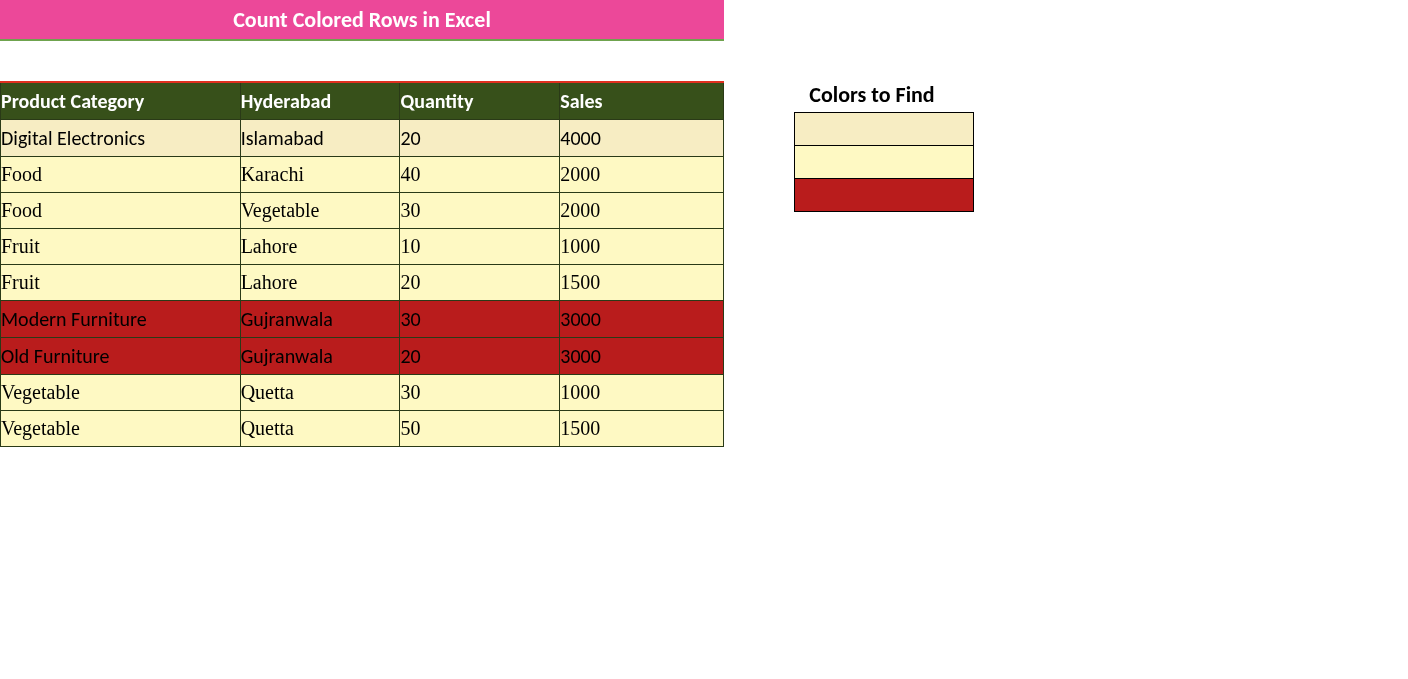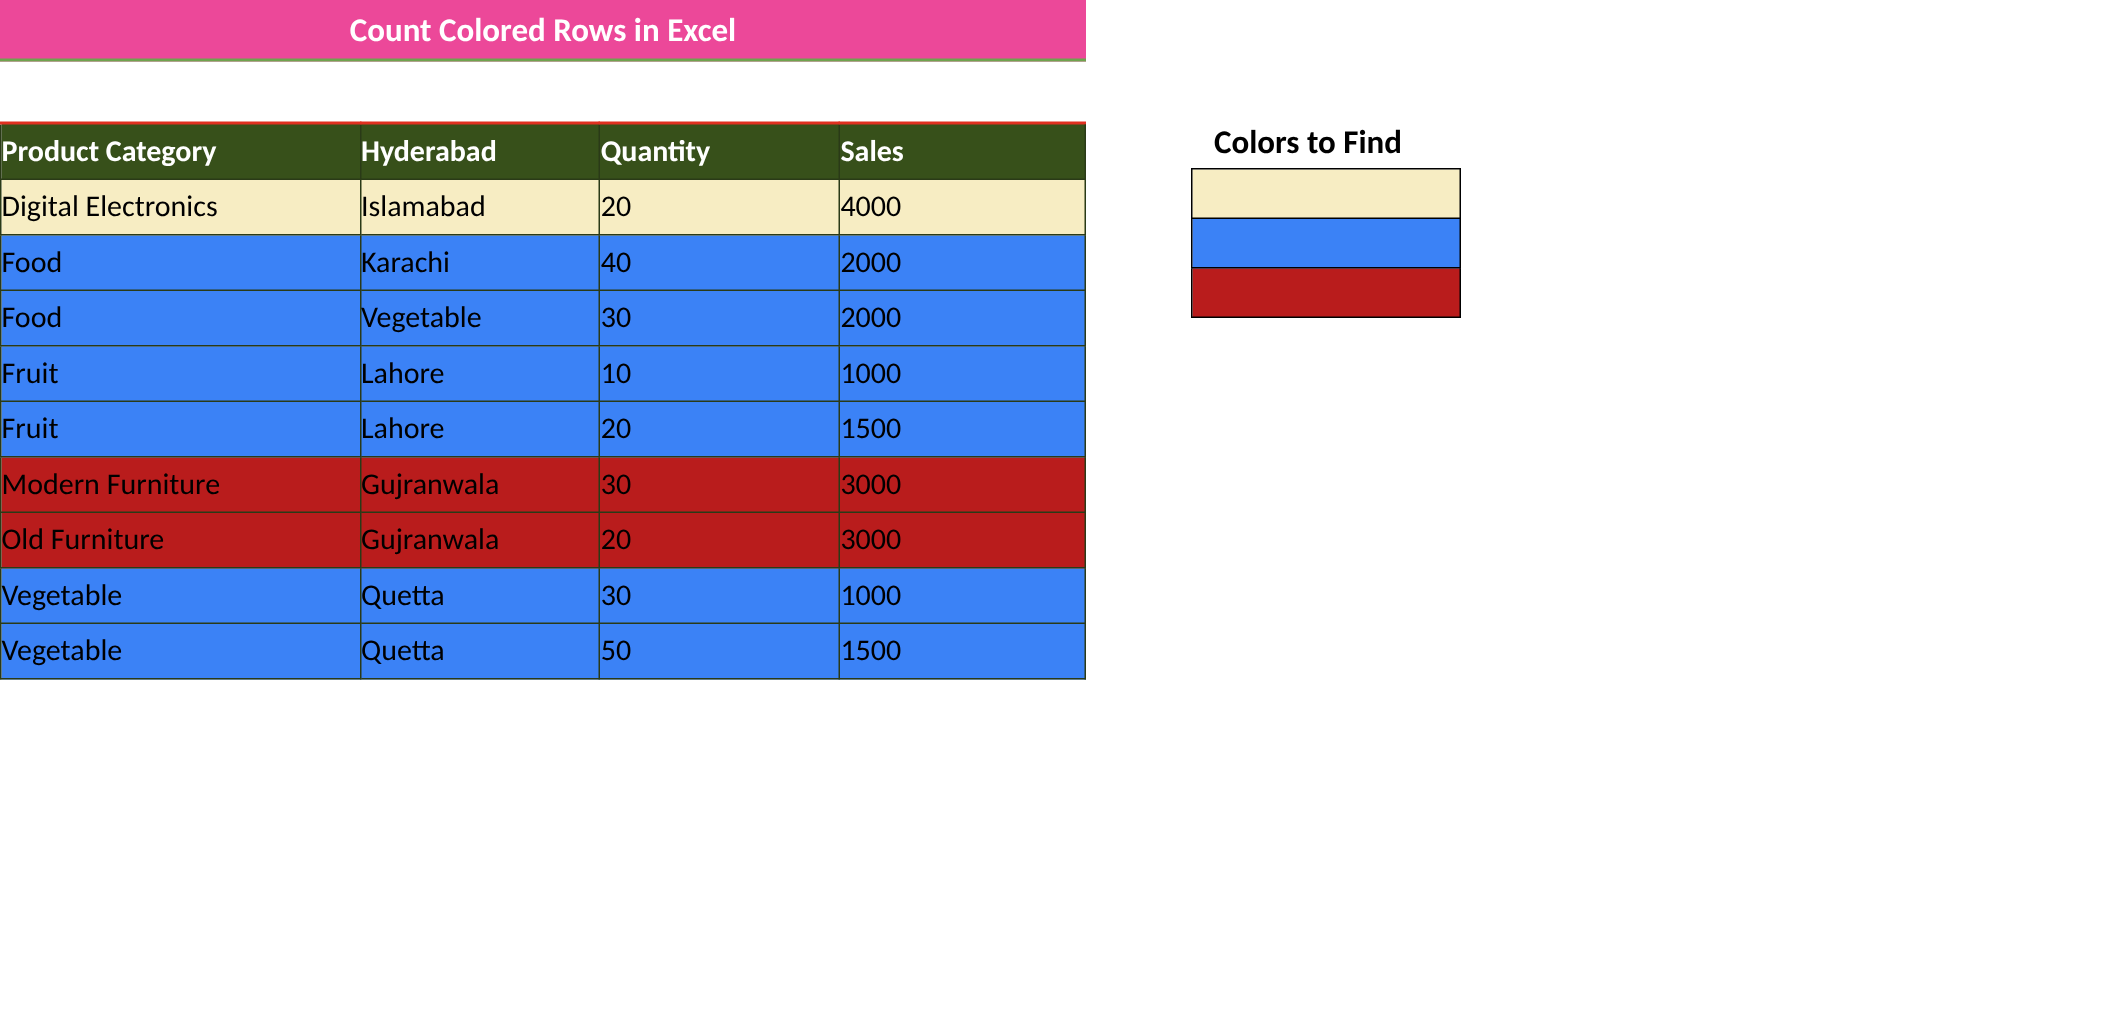--- a/index.html
+++ b/index.html
@@ -37,21 +37,21 @@
       text-align: left;
       padding: 6px 0;
       font-size: 20px;
     }
     .main-table th {
       background: #37501a;
       color: #fff;
       font-weight: bold;
     }
     .c-cream { background: #f7edc3; }
-    .c-green { background: #3b82f6; }
+    .c-green { background: #fef9c3; font-family: Liberation Serif, serif; }
     .c-blue  { background: #b91c1c; }
     .col-pc { width: 240px; }
     .col-lc { width: 160px; }
     .col-qt { width: 160px; }
     .col-sl { width: 164px; }
     .side {
       width: 156px;
     }
     .side-title {
       font-weight: bold;

